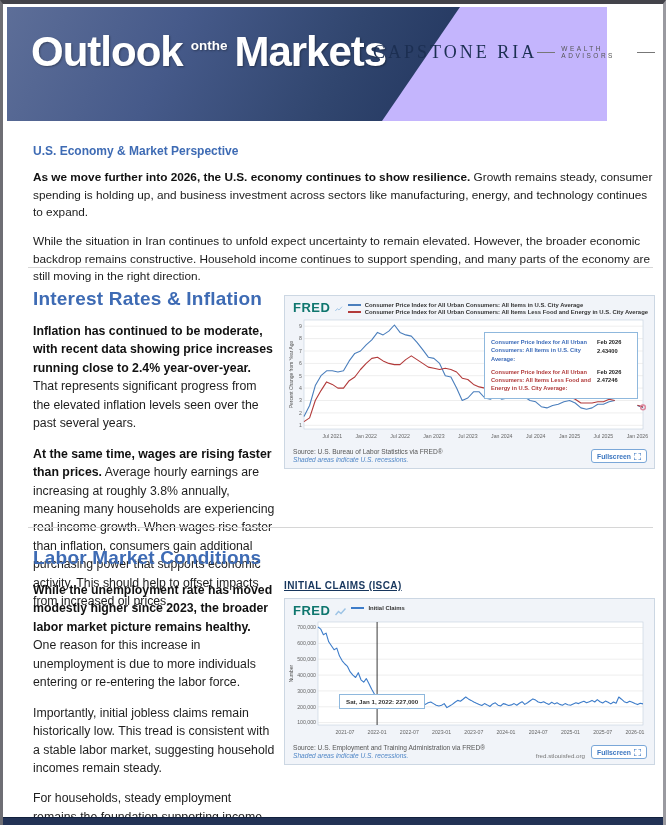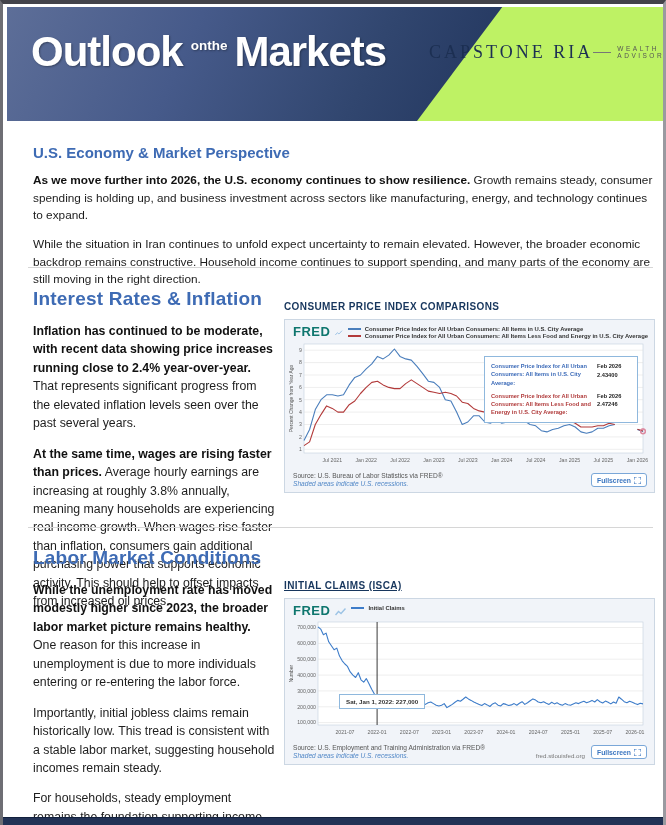--- a/index.html
+++ b/index.html
@@ -3,41 +3,41 @@
 <meta charset="utf-8">
 <style>
   * { margin:0; padding:0; box-sizing:border-box; }
   html,body { width:666px; height:825px; }
   body {
     position:relative; background:#fff; overflow:hidden;
     font-family:"Liberation Sans", sans-serif; color:#222;
     border-top:4px solid #43434a; border-left:3px solid #6e6e74; border-right:3px solid #9a9aa0;
   }
   
-  .banner { position:absolute; left:4px; top:3px; width:656px; height:114px; background:#bef264; }
+  .banner { position:absolute; left:4px; top:3px; width:600px; height:114px; background:#c4b5fd; }
   .banner-navy { position:absolute; inset:0; clip-path:polygon(0 0, 75.5% 0, 62.5% 100%, 0 100%);
     background:linear-gradient(115deg,#5d6e98 0%,#465a8a 28%,#31466f 55%,#1d3058 85%,#172a50 100%); }
   .fact-bar { position:absolute; left:0; right:0; bottom:0; height:25px; background:#16284e; display:flex; align-items:center; }
   .fact-bar span { color:#e8ecf4; font-size:11px; letter-spacing:1px; margin-left:24px; font-weight:bold; }
   .title-wrap { position:absolute; left:24px; top:22px; display:flex; align-items:flex-start; color:#fff;
     text-shadow:1px 1px 2px rgba(0,0,0,.35); }
   .title-big { font-size:42px; font-weight:bold; letter-spacing:-1px; line-height:1.1; }
   .title-small { display:flex; flex-direction:row; font-size:13.5px; line-height:1.05; margin:10px 7px 0 8px; font-weight:bold; }
   
   .logo-block { position:absolute; right:28px; top:12px; width:206px; display:flex; flex-direction:row; align-items:center; }
   .logo-rule { width:196px; height:3px; background:#1e3050; margin-top:-2px; }
   .logo-name { font-family:"Liberation Serif", serif; font-size:18px; letter-spacing:3px; color:#1c2f52; margin-top:3px; white-space:nowrap; }
   .logo-tagline { display:flex; align-items:center; gap:6px; margin-top:2px; }
   .logo-tagline .dash { width:26px; height:1px; background:#777; }
   .logo-tagline span { font-size:6.5px; letter-spacing:2.5px; color:#555; }
   
   .sec { position:absolute; left:30px; }
   h2 { color:#3e6bb4; font-weight:bold; }
   .sec1 { top:140px; width:622px; }
-  .sec1 h2 { font-size:15px; margin-bottom:11px; }
+  .sec1 h2 { font-size:12px; margin-bottom:11px; }
   .sec1 p { font-size:11.8px; line-height:1.5; margin-bottom:11px; color:#1c1c1c; }
   .lead { font-weight:bold; color:#111; }
   .divider { position:absolute; left:25px; width:625px; border-top:1.5px solid #d6d6d6; }
   .d1 { top:263px; } .d2 { top:523px; }
   .row { position:absolute; left:30px; width:622px; display:flex; }
   .row2 { top:284px; } .row3 { top:543px; }
   .colL { width:243px; flex:none; }
   .colL h2 { font-size:19px; margin-bottom:12px; letter-spacing:.2px; }
   .colL p { font-size:12.3px; line-height:1.5; margin-bottom:12px; color:#1e1e1e; }
   .colR { margin-left:8px; width:371px; flex:none; }
@@ -114,21 +114,20 @@
 
 <div class="divider d1"></div>
 
 <div class="row row2">
   <div class="colL">
     <h2>Interest Rates &amp; Inflation</h2>
     <p><span class="lead">Inflation has continued to be moderate, with recent data showing price increases running close to 2.4% year-over-year.</span><span> That represents significant progress from the elevated inflation levels seen over the past several years.</span></p>
     <p><span class="lead">At the same time, wages are rising faster than prices.</span><span> Average hourly earnings are increasing at roughly 3.8% annually, meaning many households are experiencing real income growth. When wages rise faster than inflation, consumers gain additional purchasing power that supports economic activity. This should help to offset impacts from increased oil prices.</span></p>
   </div>
   <div class="colR c2">
-    <div class="chart-title">CONSUMER PRICE INDEX COMPARISONS</div>
     <div class="fred-card">
       <div class="fred-head">
         <span class="fred-logo">FRED</span>
         <svg class="fred-squiggle" width="11" height="8" viewBox="0 0 11 8">
           <polyline points="0.5,7 3.5,3.5 6,5.5 10.5,0.5" fill="none" stroke="#9cc3e5" stroke-width="1.4"></polyline>
         </svg>
         <div class="legend">
           <div class="leg-row">
             <span class="leg-dash" style="background: rgb(74, 126, 188);"></span>
             <span>Consumer Price Index for All Urban Consumers: All Items in U.S. City Average</span>

